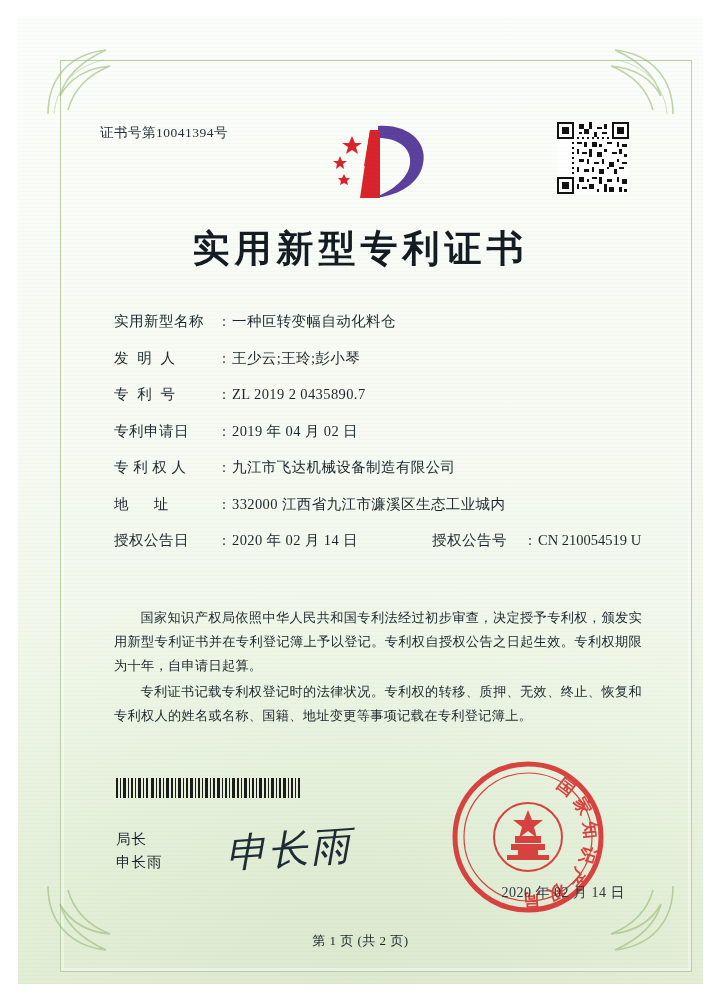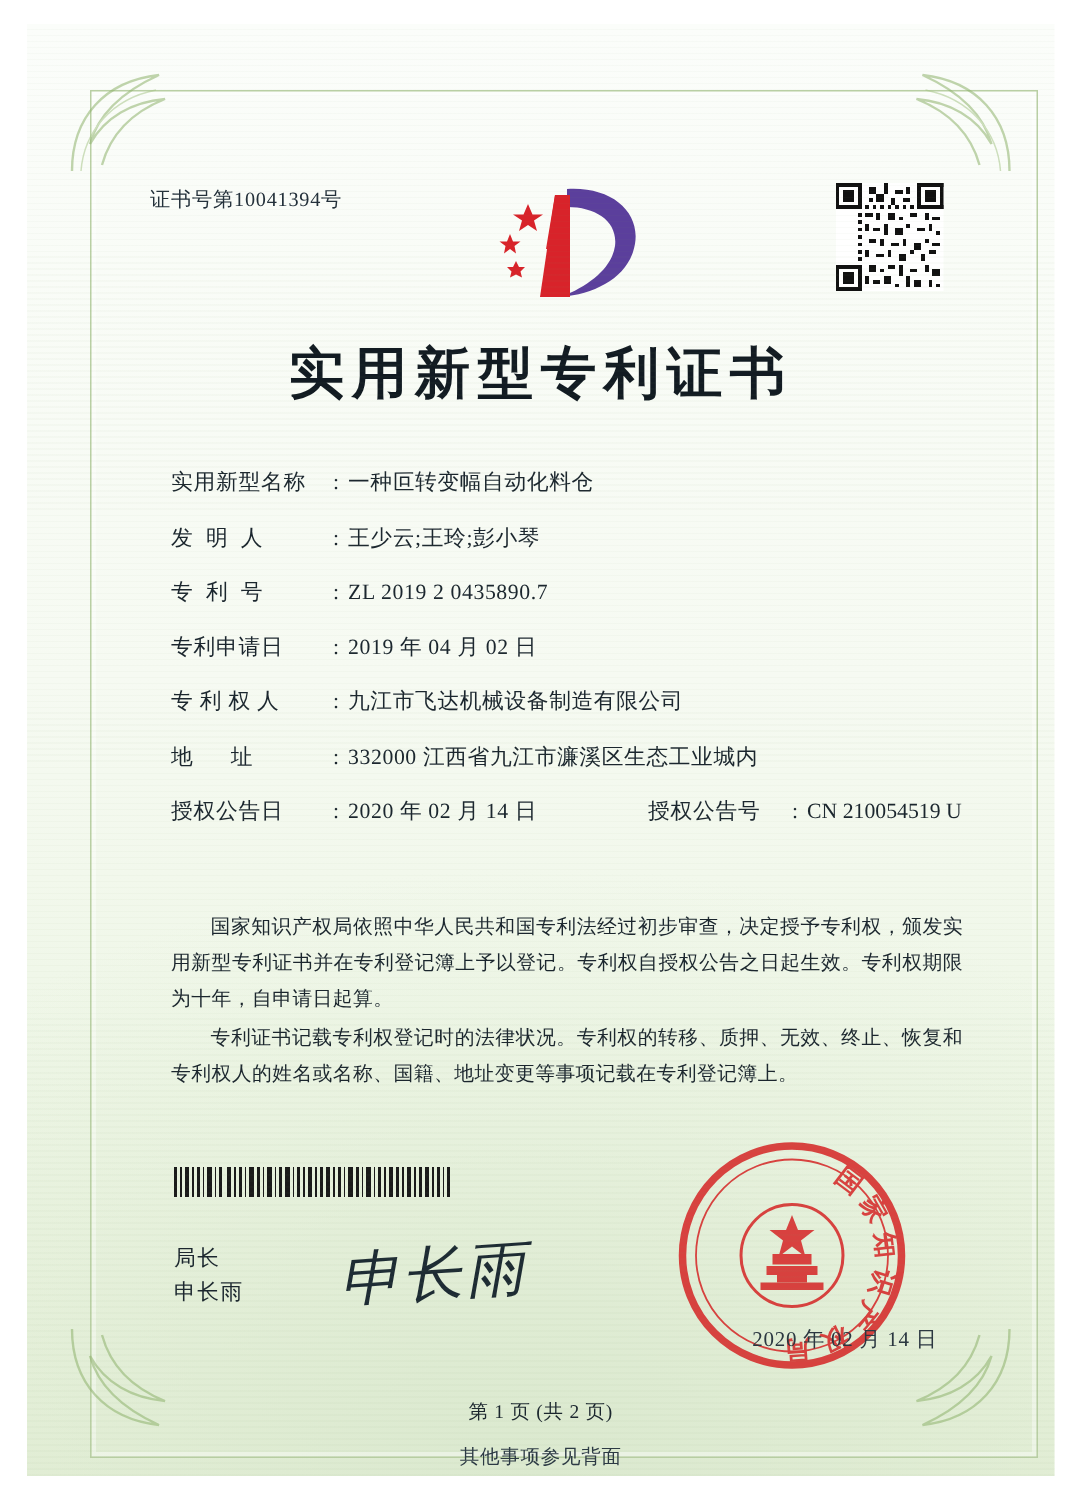--- a/index.html
+++ b/index.html
@@ -487,14 +487,13 @@
           </text>
         </g>
       </svg>
     </div>
 
     <div class="seal-date">2020 年 02 月 14 日</div>
 
     <div class="page-no">第 1 页 (共 2 页)</div>
   </div>
 
-  <div class="footnote">其他事项参见背面</div>
 </div>
 
 </body></html>

